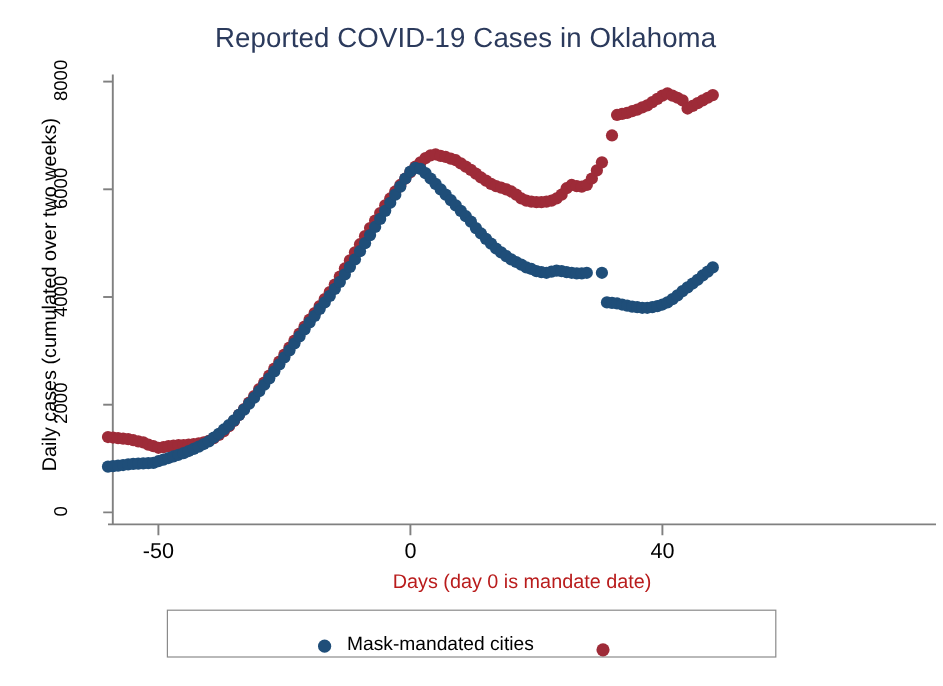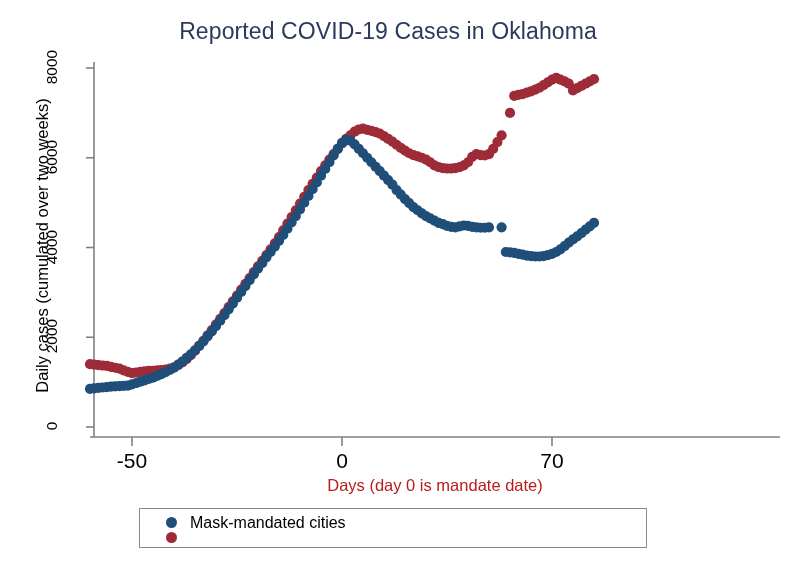--- a/index.html
+++ b/index.html
@@ -62,38 +62,37 @@
     position: absolute;
     font-size: 15.5px;
     color: #000000;
     transform: rotate(-90deg);
     transform-origin: center center;
     text-align: center;
     white-space: nowrap;
   }
   .xtick-label {
     position: absolute;
-    font-size: 21px;
+    font-size: 18px;
     color: #000000;
     text-align: center;
     white-space: nowrap;
   }
   #legend-box {
     position: absolute;
     left: 139px;
     top: 508px;
     width: 508px;
     height: 40px;
     border: 1px solid #8a8a8a;
     background: #ffffff;
     box-sizing: border-box;
     display: flex;
-    align-items: flex-start;
+    align-items: flex-end;
     justify-content: center;
-    flex-direction: column;
   }
   .legend-entry {
     display: flex;
     align-items: center;
     margin: 0 26px;
   }
   .legend-dot {
     width: 11px;
     height: 11px;
     border-radius: 50%;
@@ -378,21 +377,21 @@
   <div id="ytick-labels">
       <div class="ytick-label" style="width: 60px; left: 22px; top: 417px;">0</div>
       <div class="ytick-label" style="width: 60px; left: 22px; top: 327.25px;">2000</div>
       <div class="ytick-label" style="width: 60px; left: 22px; top: 237.5px;">4000</div>
       <div class="ytick-label" style="width: 60px; left: 22px; top: 147.75px;">6000</div>
       <div class="ytick-label" style="width: 60px; left: 22px; top: 58px;">8000</div>
     </div>
   <div id="xtick-labels">
       <div class="xtick-label" style="width: 60px; left: 102px; top: 449px;">-50</div>
       <div class="xtick-label" style="width: 60px; left: 312px; top: 449px;">0</div>
-      <div class="xtick-label" style="width: 60px; left: 522px; top: 449px;">70</div>
+      <div class="xtick-label" style="width: 60px; left: 522px; top: 449px;">40</div>
     </div>
 
   <div id="ylabel">Daily cases (cumulated over two weeks)</div>
   <div id="xlabel">Days (day 0 is mandate date)</div>
 
   <div id="legend-box">
     <div class="legend-entry">
       <span class="legend-dot" style="background: rgb(31, 78, 121);"></span>
       <span class="legend-text">Mask-mandated cities</span>
     </div>

